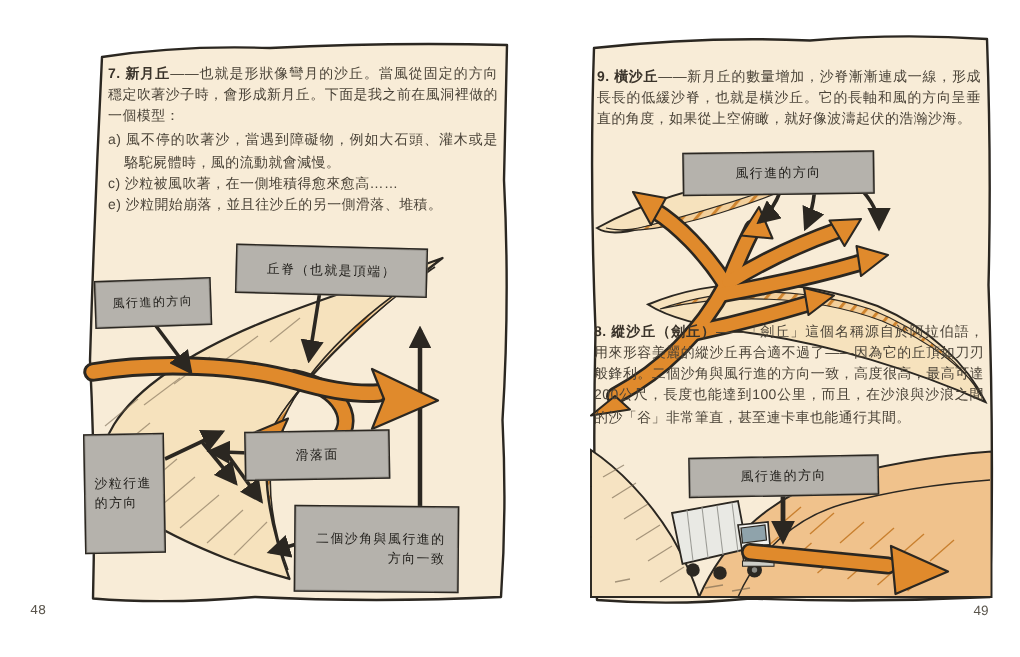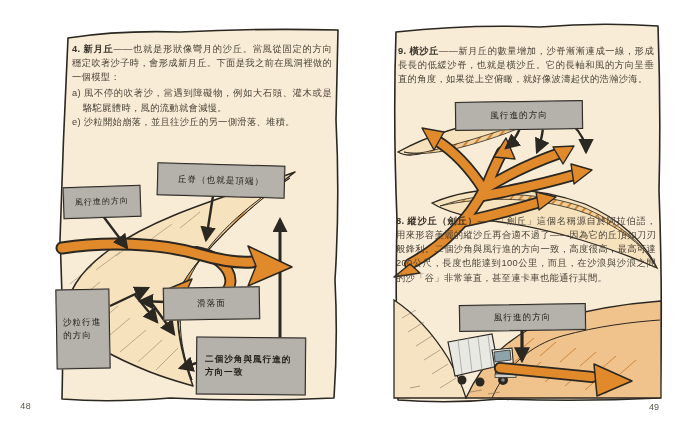--- a/index.html
+++ b/index.html
@@ -180,30 +180,31 @@
       <g>
         <path d="M500 368 C540 372 570 375 592 377" stroke="#2b2721" stroke-width="12" fill="none" stroke-linecap="round"></path>
         <path d="M500 368 C540 372 570 375 592 377" stroke="#e08a2c" stroke-width="8.5" fill="none" stroke-linecap="round"></path>
         <path d="M632 381 L594 364 L597 396 Z" fill="#e08a2c" stroke="#2b2721" stroke-width="1.5" stroke-linejoin="round"></path>
       </g>
       <path d="M522 330 L522 360" stroke="#2b2721" stroke-width="3.2" fill="none" marker-end="url(#mbL)"></path>
     </g>
   </svg>
 
   <div class="txt" style="left:72px;top:42px;width:260px;">
-    <p><b>4. 新月丘</b><span>——也就是形狀像彎月的沙丘。當風從固定的方向穩定吹著沙子時，會形成新月丘。下面是我之前在風洞裡做的一個模型：</span></p>
+    <p><b>7. 新月丘</b><span>——也就是形狀像彎月的沙丘。當風從固定的方向穩定吹著沙子時，會形成新月丘。下面是我之前在風洞裡做的一個模型：</span></p>
     <div class="step">a) 風不停的吹著沙，當遇到障礙物，例如大石頭、灌木或是駱駝屍體時，風的流動就會減慢。</div>
+    <div class="step">c) 沙粒被風吹著，在一側堆積得愈來愈高……</div>
     <div class="step">e) 沙粒開始崩落，並且往沙丘的另一側滑落、堆積。</div>
   </div>
 
   <div class="lblbox" style="left:63px;top:186px;width:76px;height:30px;transform:rotate(-2deg);font-size:8px;">風行進的方向</div>
   <div class="lblbox" style="left:157px;top:164px;width:126px;height:31px;transform:rotate(1.5deg);">丘脊（也就是頂端）</div>
   <div class="lblbox" style="left:56px;top:289px;width:54px;height:80px;transform:rotate(-1deg);padding:4px 6px;box-sizing:border-box;text-align:left;">沙粒行進的方向</div>
   <div class="lblbox" style="left:163px;top:287px;width:95px;height:31px;transform:rotate(-1deg);">滑落面</div>
-  <div class="lblbox" style="left:196px;top:337px;width:110px;height:58px;transform:rotate(.5deg);padding:4px 8px;box-sizing:border-box;text-align:left;font-weight:bold;">二個沙角與風行進的方向一致</div>
+  <div class="lblbox" style="left:196px;top:337px;width:110px;height:58px;transform:rotate(.5deg);padding:4px 8px;box-sizing:border-box;text-align:right;">二個沙角與風行進的方向一致</div>
 
   <div class="txt" style="left:398px;top:44px;width:256px;">
     <p><b>9. 橫沙丘</b><span>——新月丘的數量增加，沙脊漸漸連成一線，形成長長的低緩沙脊，也就是橫沙丘。它的長軸和風的方向呈垂直的角度，如果從上空俯瞰，就好像波濤起伏的浩瀚沙海。</span></p>
   </div>
   <div class="txt" style="left:396px;top:214px;width:260px;">
     <p><b>8. 縱沙丘（劍丘）</b><span>——「劍丘」這個名稱源自於阿拉伯語，用來形容美麗的縱沙丘再合適不過了——因為它的丘頂如刀刃般鋒利。二個沙角與風行進的方向一致，高度很高，最高可達200公尺，長度也能達到100公里，而且，在沙浪與沙浪之間的沙「谷」非常筆直，甚至連卡車也能通行其間。</span></p>
   </div>
 
   <div class="lblbox" style="left:455px;top:101px;width:126px;height:27px;transform:rotate(-.8deg);">風行進的方向</div>
   <div class="lblbox" style="left:459px;top:304px;width:125px;height:25px;transform:rotate(-1deg);">風行進的方向</div>

